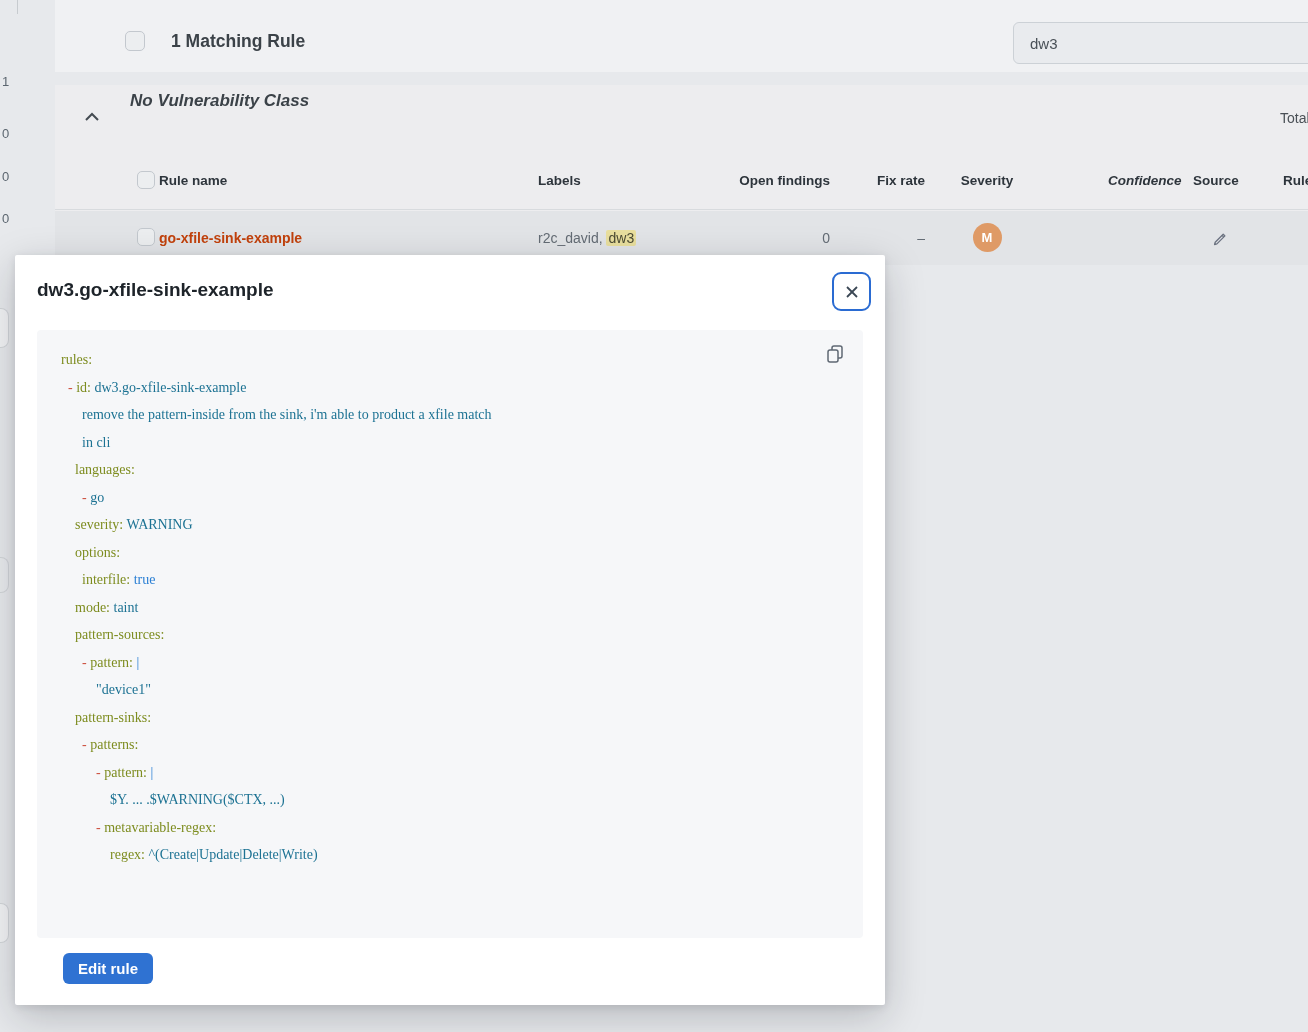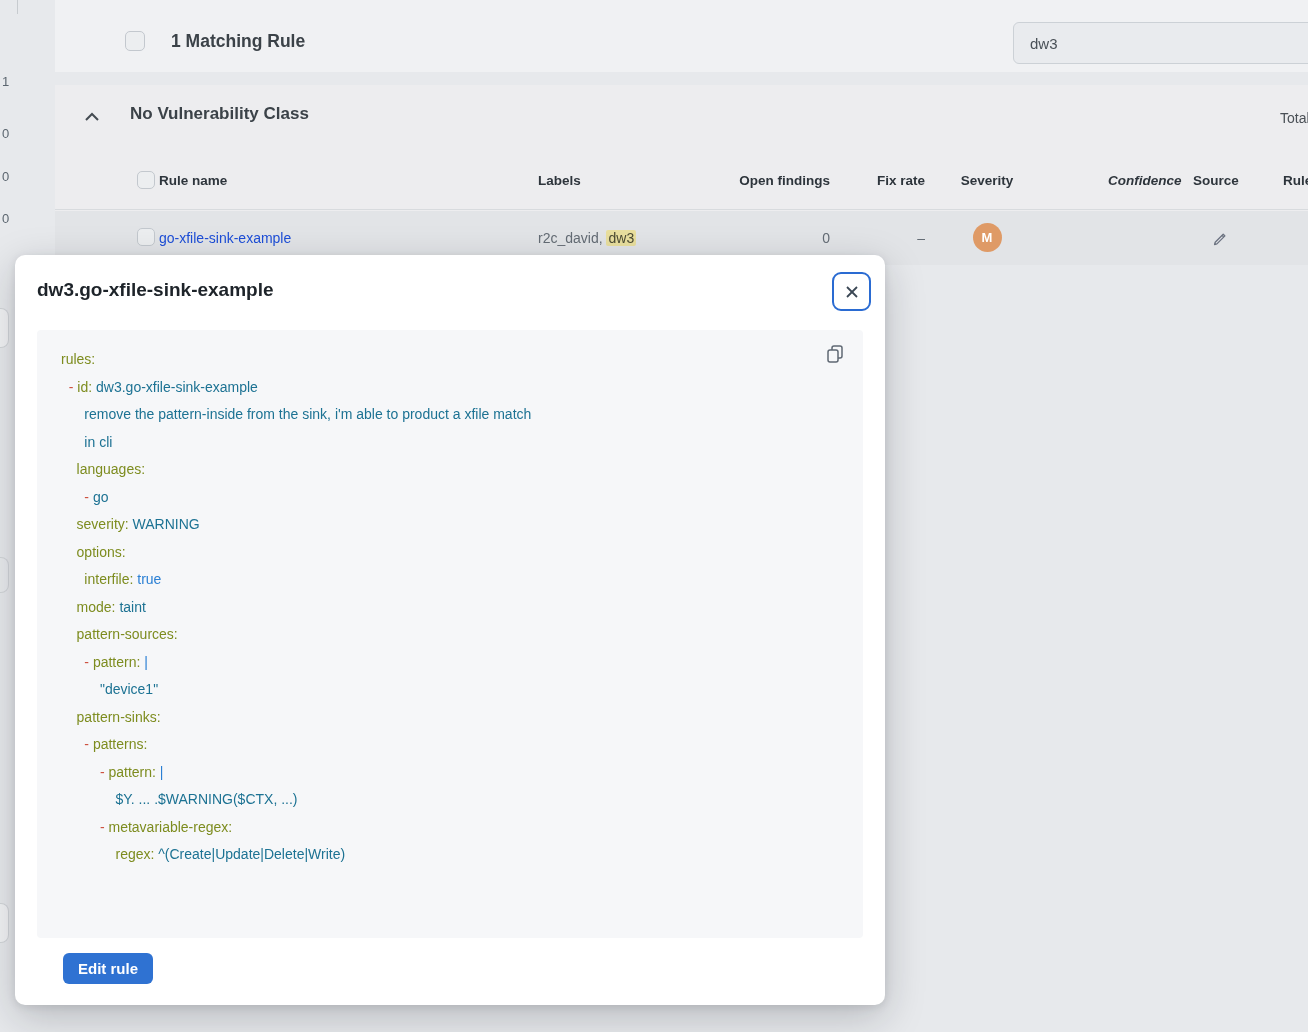--- a/index.html
+++ b/index.html
@@ -22,48 +22,48 @@
   .topbar-checkbox { position:absolute; left:70px; top:31px; }
   .checkbox { width:20px; height:20px; border:1.5px solid #c3c8ce; border-radius:5px; background:#eceef0; }
   .checkbox.small { width:18px; height:18px; }
   .matching-title { position:absolute; left:116px; top:31px; font-size:17.5px; font-weight:bold; color:#3b4248; }
   .searchbox { position:absolute; left:958px; top:22px; width:332px; height:42px; background:#e9ebee; border:1px solid #ccd1d6; border-radius:6px; display:flex; align-items:center; padding:0 14px 0 16px; }
   .searchbox input { flex:1; border:none; outline:none; background:transparent; font-size:15px; color:#495057; font-family:"Liberation Sans", sans-serif; }
 
   
   .card { position:absolute; left:55px; top:85px; width:1253px; height:180px; background:#ededef; }
   .chevron { position:absolute; left:83px; top:110px; width:18px; height:14px; cursor:pointer; }
-  .section-title { position:absolute; left:130px; top:104px; font-size:17px; font-weight:bold; color:#3b4248; }
+  .section-title { position:absolute; left:130px; top:91px; font-size:17px; font-weight:bold; color:#3b4248;font-style:italic; }
   .total-label { position:absolute; left:1280px; top:110px; font-size:14px; color:#4a5056; white-space:nowrap; }
 
   .thead { position:absolute; left:55px; top:150px; width:1253px; height:60px; border-bottom:1px solid #d8dbde; }
   .th { position:absolute; top:23px; font-size:13.5px; font-weight:bold; color:#2e353c; white-space:nowrap; }
   .trow { position:absolute; left:55px; top:211px; width:1253px; height:54px; background:#e2e4e7; }
   .td { position:absolute; top:19px; font-size:14px; color:#646c75; white-space:nowrap; }
-  .rule-link { color:#1d4ed8; font-weight:normal; cursor:pointer; }
+  .rule-link { color:#c2410c; font-weight:bold; cursor:pointer; }
   .hl { background:#e9df9e; color:#4b4a33; padding:0 2px; border-radius:2px; }
   .sev-badge { position:absolute; left:0; right:0; margin:0 auto; top:12px; width:29px; height:29px; border-radius:50%; background:#df9a66; color:#fff; font-size:13px; font-weight:bold; display:flex; align-items:center; justify-content:center; }
   .col-rulename { left:104px; }
   .col-labels { left:483px; }
   .col-open { left:645px; width:130px; text-align:right; }
   .col-fix { left:790px; width:80px; text-align:right; }
   .col-sev { left:900px; width:64px; text-align:center; }
   .col-conf { left:1053px;font-style:italic; }
   .col-src { left:1138px; width:55px; text-align:left; }
   .col-rule2 { left:1228px; }
   .row-check { position:absolute; left:82px; top:17px; }
   .head-check { position:absolute; left:82px; top:21px; }
   .src-icon { position:absolute; left:0; right:0; margin:0 auto; top:18px; width:18px; height:18px; }
 
   
-  .modal { position:absolute; left:15px; top:255px; width:870px; height:750px; background:#ffffff; border-radius:10px; box-shadow:0 12px 40px rgba(16,24,32,0.22), 0 2px 8px rgba(16,24,32,0.10); z-index:10; }
+  .modal { position:absolute; left:15px; top:255px; width:870px; height:750px; background:#ffffff; border-radius:2px; box-shadow:0 12px 40px rgba(16,24,32,0.22), 0 2px 8px rgba(16,24,32,0.10); z-index:10; }
   .modal-title { position:absolute; left:22px; top:24px; font-size:19px; font-weight:bold; color:#1d2329; }
   .close-btn { position:absolute; right:14px; top:17px; width:39px; height:39px; border:2px solid #2a6bd2; border-radius:9px; background:#fff; display:flex; align-items:center; justify-content:center; cursor:pointer; }
   .code-block { position:absolute; left:22px; top:75px; width:826px; height:608px; background:#f6f7f9; border-radius:4px; padding:16px 24px; overflow:hidden; }
-  .code-line { font-family:Liberation Sans, sans-serif; font-size:14px; line-height:27.5px; white-space:pre; color:#3b4248; }
+  .code-line { font-family:Liberation Serif, serif; font-size:14px; line-height:27.5px; white-space:pre; color:#3b4248; }
   .tok-p { color:#3b4248; }
   .tok-k { color:#7d8c1f; }
   .tok-v { color:#1c7293; }
   .tok-d { color:#cd5241; }
   .tok-b { color:#2a7fd4; }
   .copy-btn { position:absolute; top:13px; right:17px; width:22px; height:22px; cursor:pointer; }
   .edit-btn { position:absolute; left:22px; top:698px; height:31px; padding:0 15px; background:#2f72d2; color:#ffffff; border:none; border-radius:6px; font-size:15px; font-weight:bold; font-family:"Liberation Sans", sans-serif; cursor:pointer;margin-left:26px; }
 </style>
 </head>
 <body>

